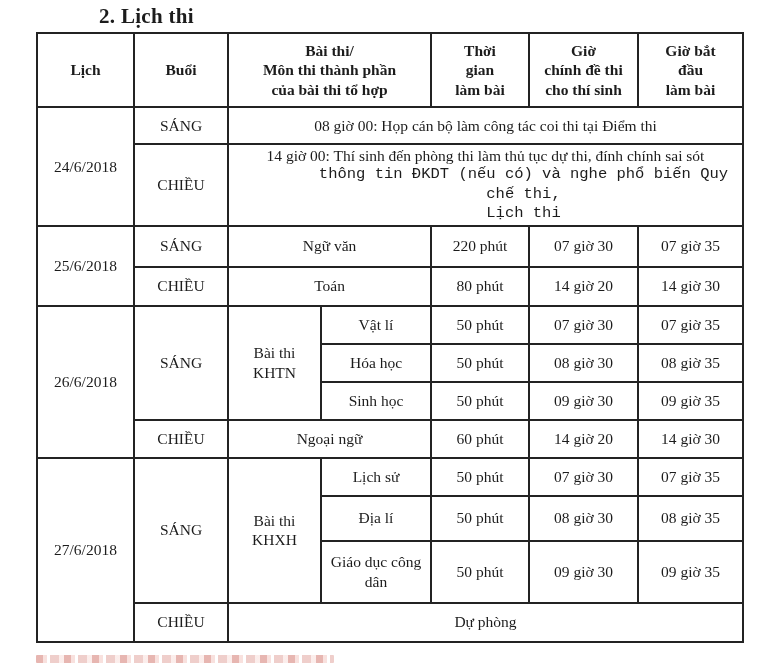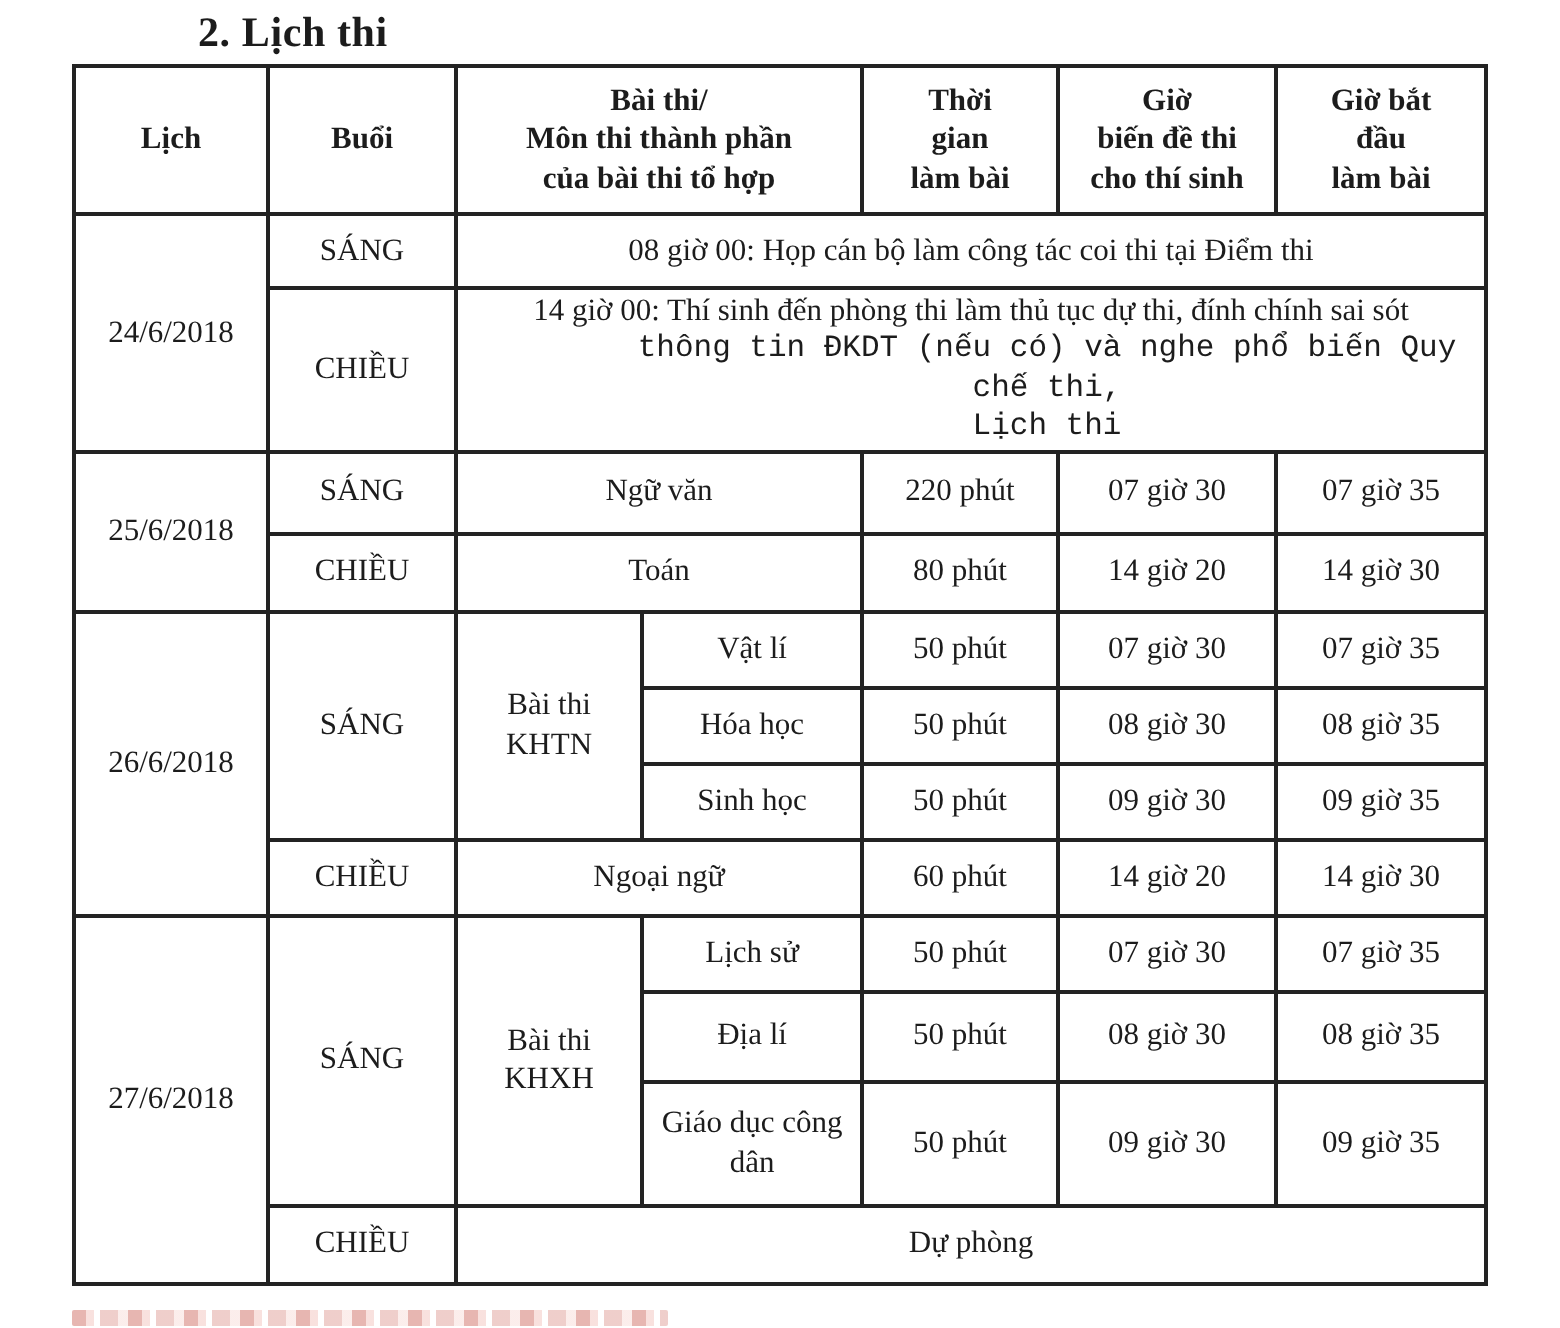--- a/index.html
+++ b/index.html
@@ -63,21 +63,21 @@
         <span>Môn thi thành phần</span>
         <span>của bài thi tổ hợp</span>
       </th>
       <th>
         <span>Thời</span>
         <span>gian</span>
         <span>làm bài</span>
       </th>
       <th>
         <span>Giờ</span>
-        <span>biến đề thi</span>
+        <span>chính đề thi</span>
         <span>cho thí sinh</span>
       </th>
       <th>
         <span>Giờ bắt</span>
         <span>đầu</span>
         <span>làm bài</span>
       </th>
     </tr>
 
     <tr style="height:37px">

